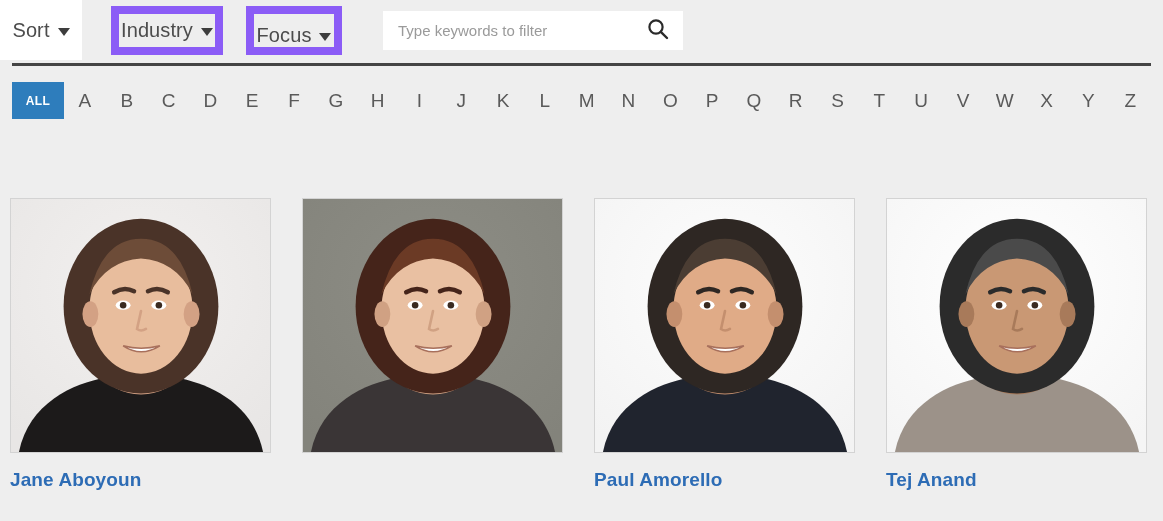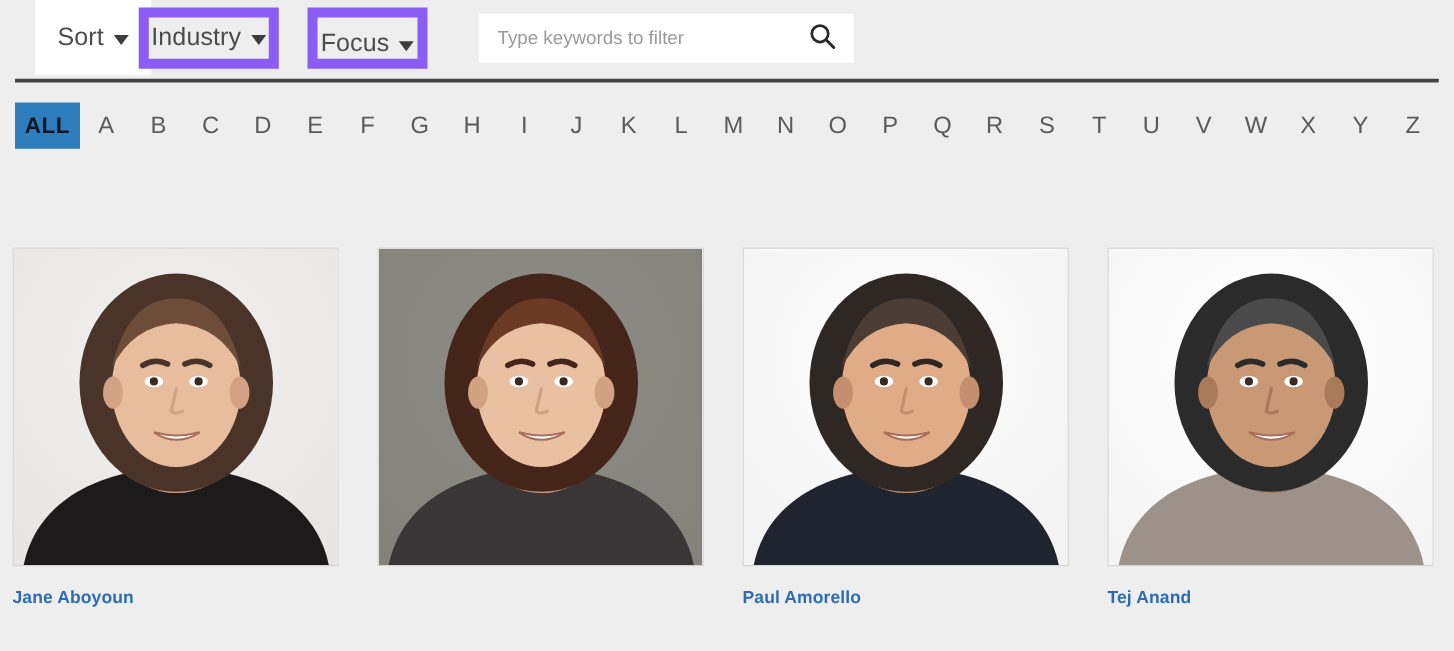--- a/index.html
+++ b/index.html
@@ -24,27 +24,26 @@
     position: absolute;
     left: 0;
     top: 0;
     width: 1163px;
     height: 60px;
     display: flex;
     align-items: flex-start;
   }
 
   .sort-wrap {
-    width: 93px;
+    width: 82px;
     height: 60px;
     background: #ffffff;
     display: flex;
     align-items: center;
     justify-content: center;
-    margin-left: 28px;
   }
 
   .dropdown-btn {
     display: inline-flex;
     align-items: center;
     gap: 8px;
     font-size: 20px;
     color: #4c4c4c;
     letter-spacing: 0.1px;
     background: transparent;
@@ -138,22 +137,22 @@
     top: 82px;
     width: 1139px;
     height: 37px;
     display: flex;
     align-items: stretch;
   }
 
   .alpha-all {
     width: 52px;
     background: #2e7dbc;
-    color: #0f172a;
-    font-size: 18px;
+    color: #ffffff;
+    font-size: 12px;
     font-weight: bold;
     letter-spacing: 0.4px;
     display: flex;
     align-items: center;
     justify-content: center;
     cursor: pointer;
   }
 
   .alpha-letter {
     flex: 1;
@@ -200,21 +199,21 @@
     background: #ffffff;
     overflow: hidden;
     position: relative;
   }
 
   .photo-frame svg { display: block; width: 100%; height: 100%; }
 
   .card-name {
     display: block;
     margin-top: 17px;
-    font-size: 14px;
+    font-size: 19px;
     font-weight: bold;
     color: #2d6cb5;
     letter-spacing: 0.1px;
     line-height: 1.1;
   }
 </style>
 </head>
 <body>
 
 <div class="page">

